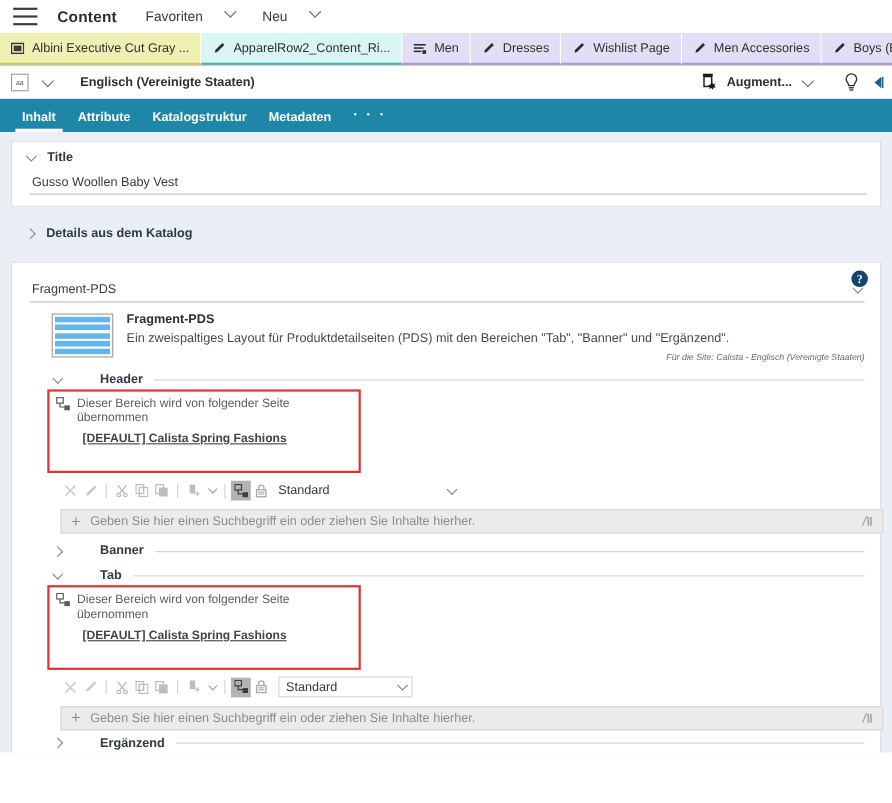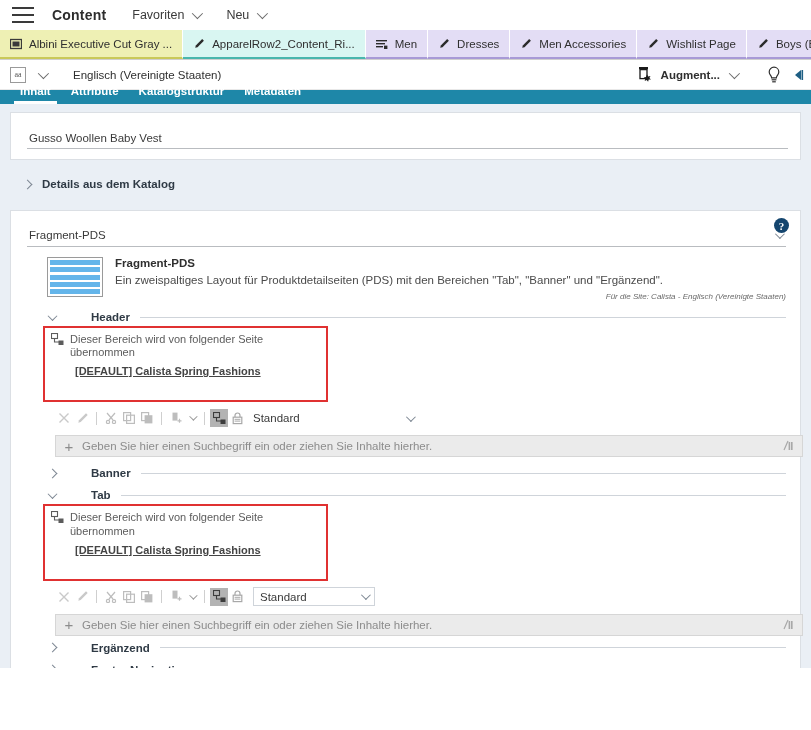--- a/index.html
+++ b/index.html
@@ -32,22 +32,23 @@
     font-weight: bold;
     font-size: 14px;
     color: #2d2d2d;
     margin-right: 26px;
     letter-spacing: .2px;
   }
   .menu-item {
     font-size: 12.5px;
     color: #3a3a3a;
     margin-right: 26px;
-    display: flex; align-items: center;
-    cursor: pointer;
+    display: flex; align-items: flex-start;
+    cursor: pointer;
+    gap: 12px;
   }
   .menu-item .chev { margin-left: 8px; }
   .chev {
     display: inline-block;
     width: 8px; height: 8px;
     border-right: 1.4px solid #6b6b6b;
     border-bottom: 1.4px solid #6b6b6b;
     transform: rotate(45deg) translateY(-2px);
   }
 
@@ -83,30 +84,30 @@
   }
   .lang-ico {
     width: 16px; height: 16px;
     border: 1px solid #9a9a9a;
     font-size: 8px; line-height: 8px;
     color: #555;
     display: flex; align-items: center; justify-content: center;
     font-family: "Liberation Serif", serif;
   }
   .langbar .chev { margin: 0 14px 0 12px; }
-  .lang-name { font-weight: normal; font-size: 11.5px; color: #2f2f2f; padding-left: 13px; }
+  .lang-name { font-weight: bold; font-size: 11.5px; color: #2f2f2f; padding-left: 13px; }
   .langbar .spacer { flex: 1; }
   .aug { display: flex; align-items: center; font-size: 11.5px; color: #2f2f2f; cursor: pointer; }
   .aug-label { font-weight: bold; margin-left: 7px; }
   .bulb { margin: 0 10px 0 16px; cursor: pointer; }
   .collapse-arrow { cursor: pointer; margin-right: 2px; }
 
   
   .bluebar {
-    height: 14px;
+    height: 30px;
     background: #1e87a8;
     display: flex; align-items: flex-end;
     padding-left: 10px;
   }
   .btab {
     color: #ffffff;
     font-weight: bold;
     font-size: 11.5px;
     padding: 0 10px 7px 10px;
     cursor: pointer;
@@ -364,30 +365,30 @@
     </span>
     <span>Dresses</span>
   </div>
 
   <div class="doctab t-violet">
     <span class="tabicon">
       <svg width="12" height="12" viewBox="0 0 12 12">
           <path d="M9.2 1.1l1.7 1.7-6.4 6.4-2.3.6.6-2.3z" fill="#2b2b2b"></path>
         </svg>
     </span>
-    <span>Men Accessories</span>
+    <span>Wishlist Page</span>
   </div>
 
   <div class="doctab t-violet">
     <span class="tabicon">
       <svg width="12" height="12" viewBox="0 0 12 12">
           <path d="M9.2 1.1l1.7 1.7-6.4 6.4-2.3.6.6-2.3z" fill="#2b2b2b"></path>
         </svg>
     </span>
-    <span>Wishlist Page</span>
+    <span>Men Accessories</span>
   </div>
 
   <div class="doctab t-violet">
     <span class="tabicon">
       <svg width="12" height="12" viewBox="0 0 12 12">
           <path d="M9.2 1.1l1.7 1.7-6.4 6.4-2.3.6.6-2.3z" fill="#2b2b2b"></path>
         </svg>
     </span>
     <span>Boys (Boys)</span>
   </div>
@@ -428,20 +429,24 @@
   <div class="btab sel">Inhalt</div>
   <div class="btab">Attribute</div>
   <div class="btab">Katalogstruktur</div>
   <div class="btab">Metadaten</div>
   <div class="btab dots">· · ·</div>
 </div>
 
 <div class="page">
 
   <div class="card">
+    <div class="sect-head">
+      <span class="caret down"></span>
+      <span>Title</span>
+    </div>
     <input class="title-input" type="text" value="Gusso Woollen Baby Vest" style="">
   </div>
 
   <div class="collapsed-row">
     <div class="sect-head">
       <span class="caret right"></span>
       <span>Details aus dem Katalog</span>
     </div>
   </div>
 

